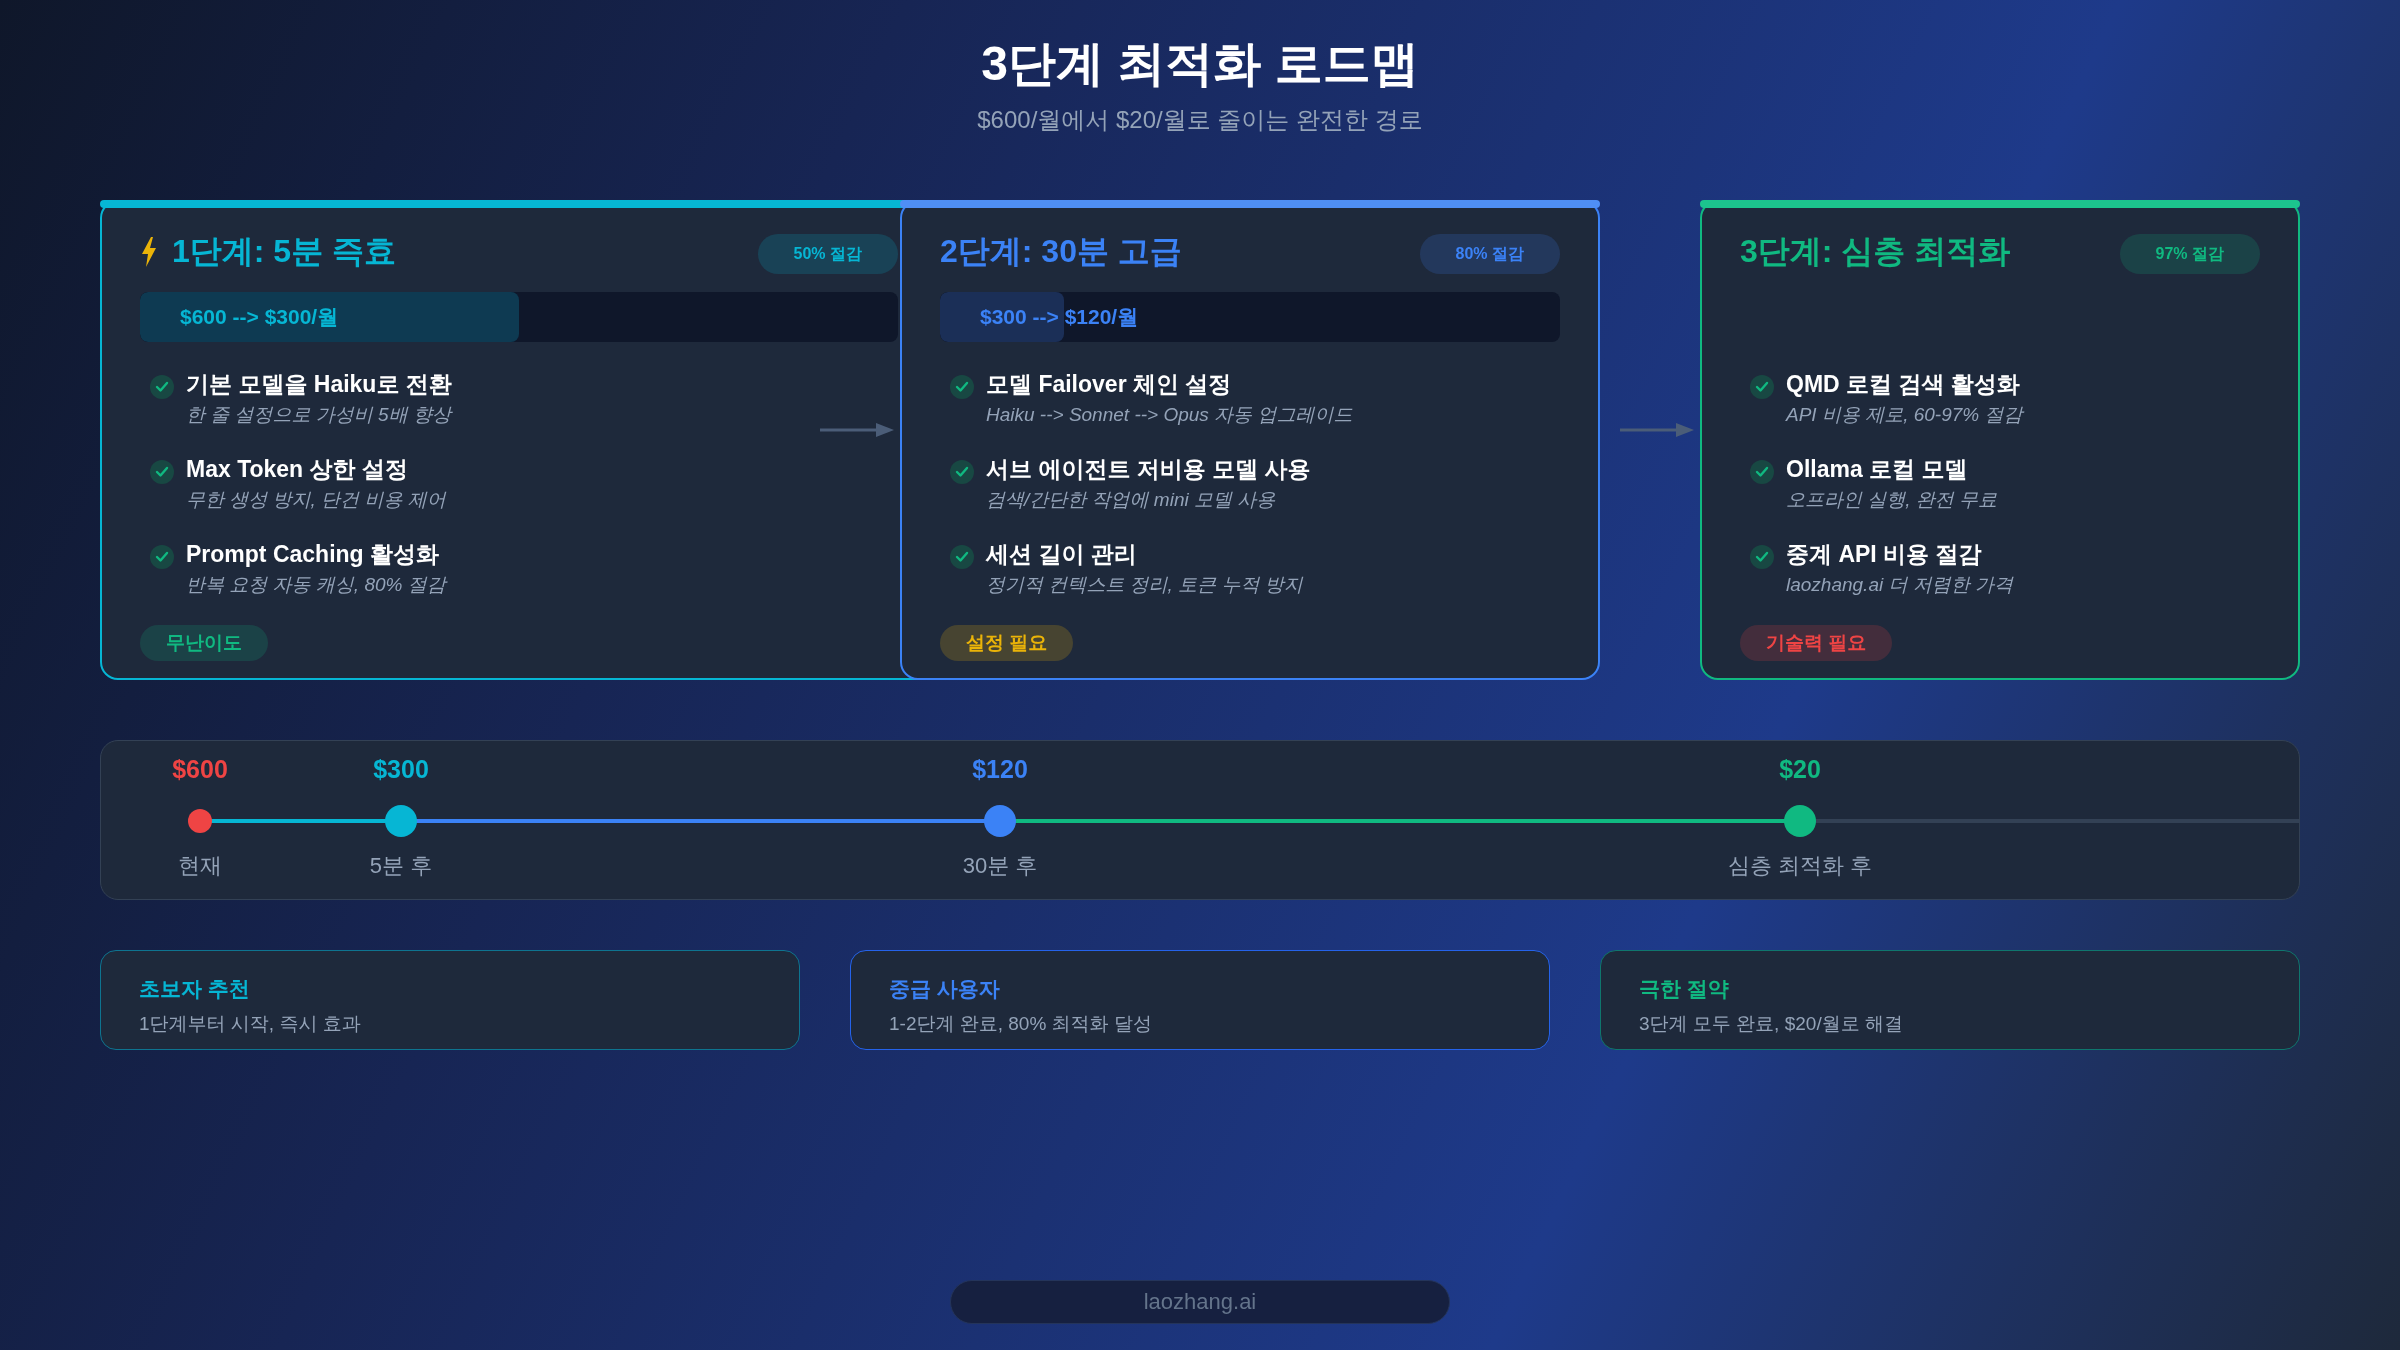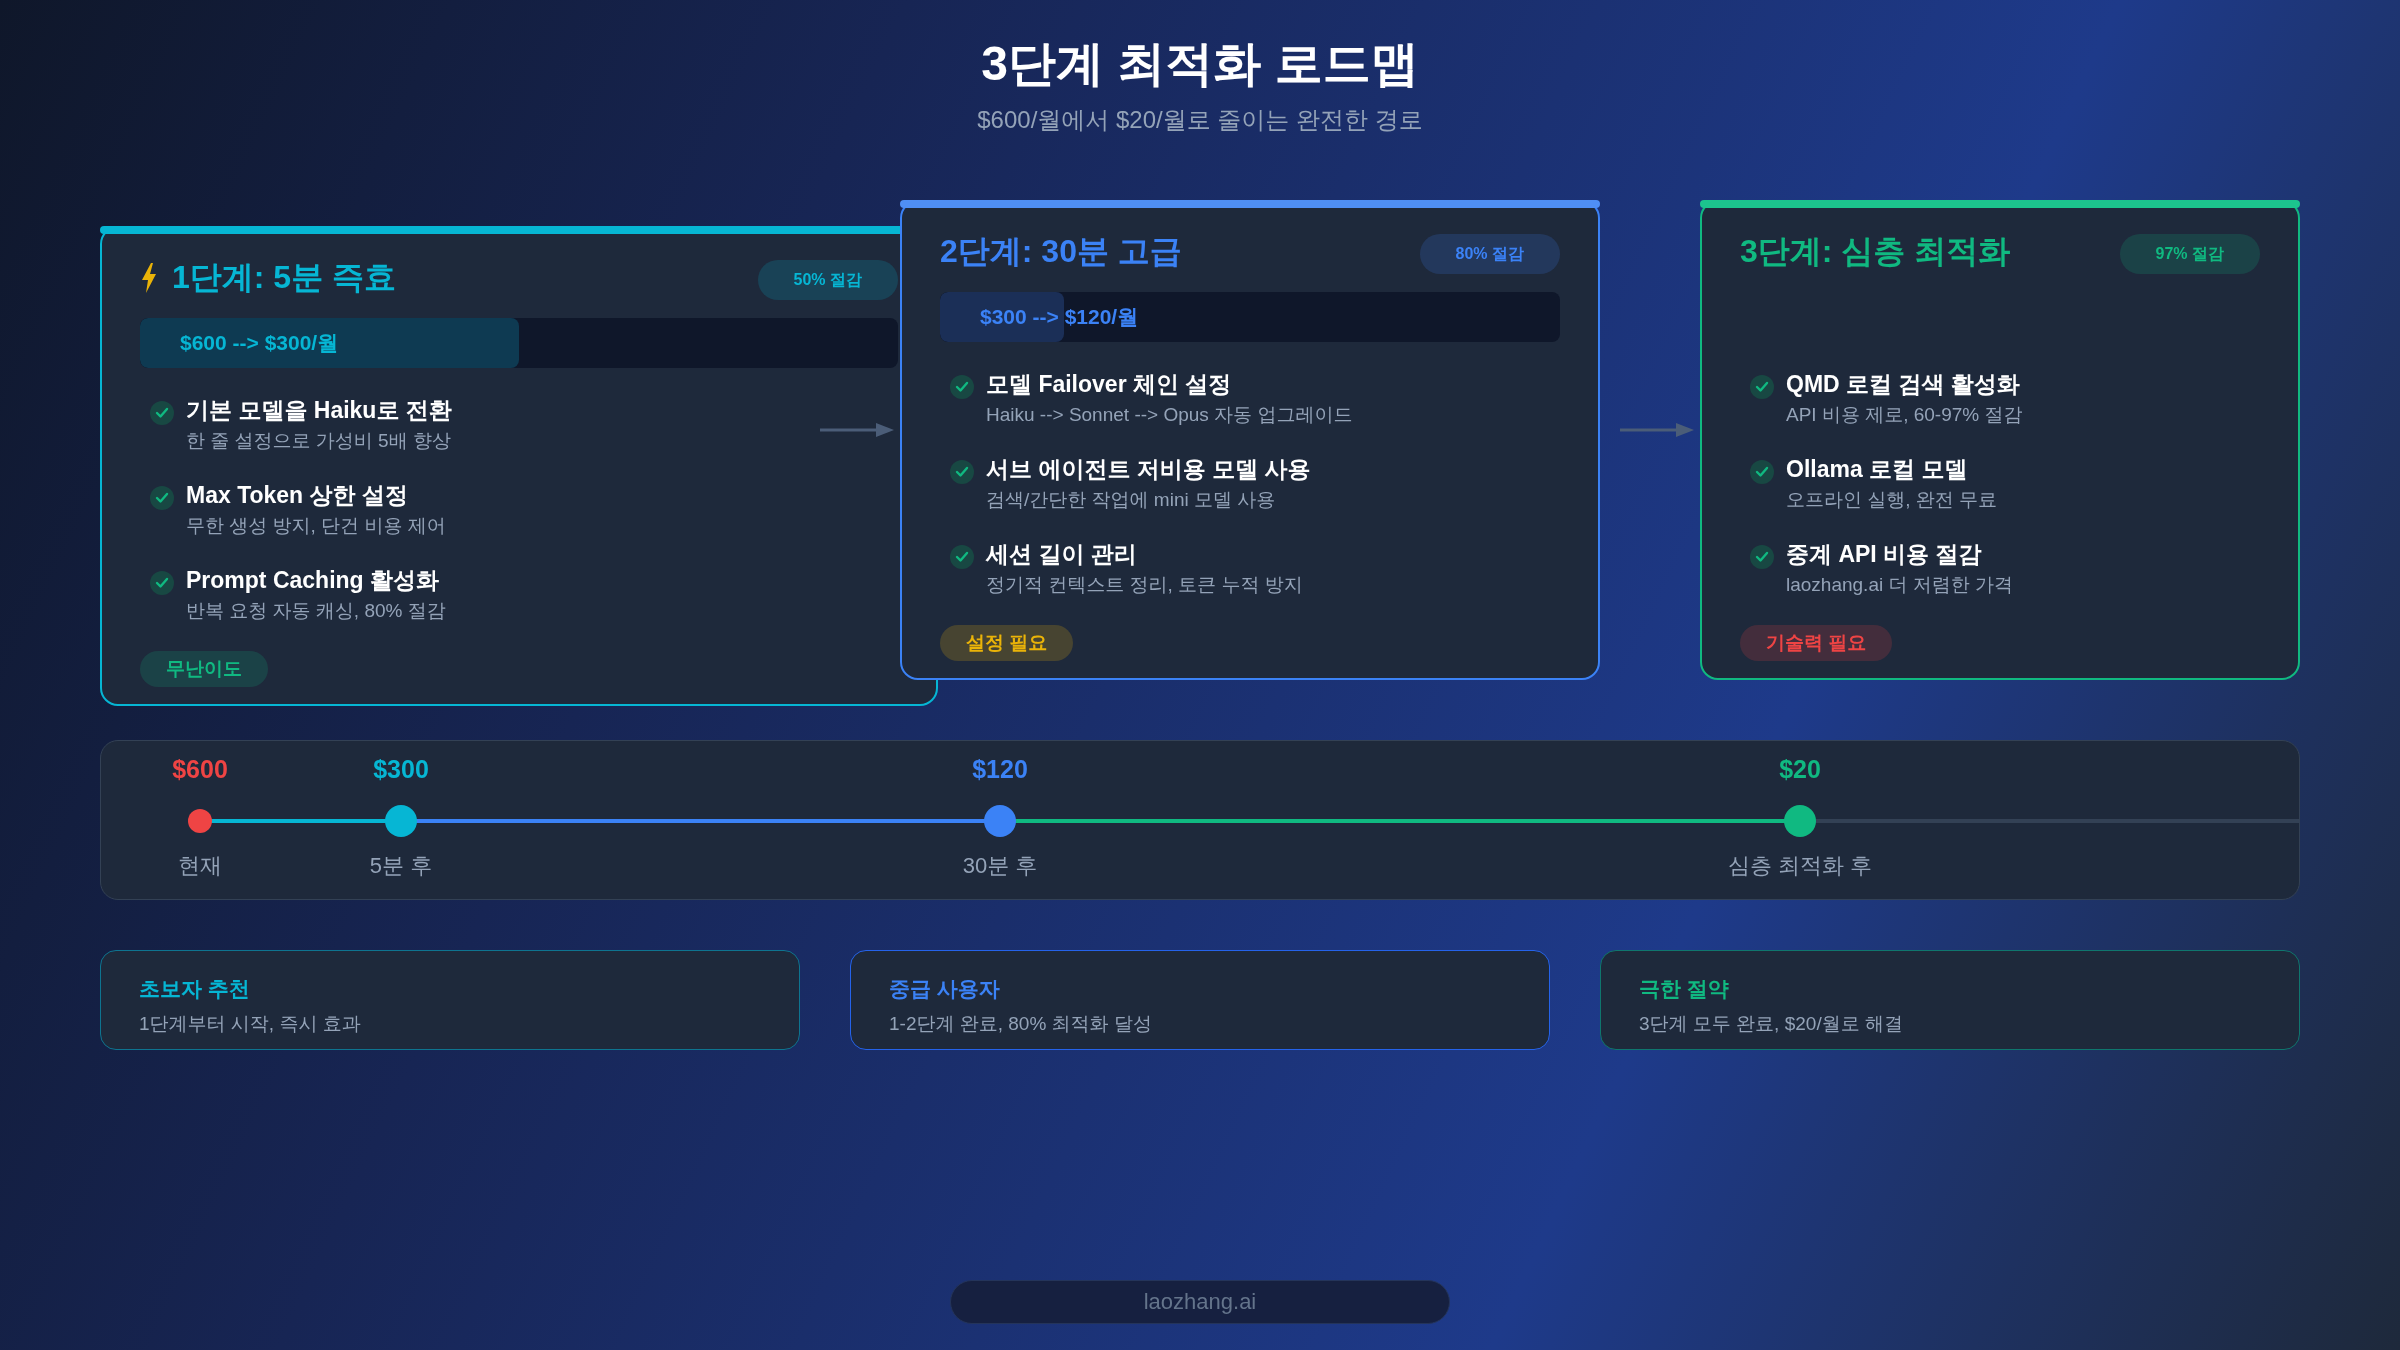--- a/index.html
+++ b/index.html
@@ -45,21 +45,21 @@
     position: absolute; left: 40px; top: 0; height: 50px; line-height: 50px;
     font-size: 21px; font-weight: bold;
   }
   .items { position: absolute; left: 48px; top: 165px; }
   .item { position: relative; height: 85px; padding-left: 36px; }
   .check {
     position: absolute; left: 0; top: 8px; width: 24px; height: 24px; border-radius: 50%;
     background: #184843; display: flex; align-items: center; justify-content: center;
   }
   .item-title { font-size: 23px; font-weight: bold; color: #ffffff; line-height: 34px; }
-  .item-desc { font-size: 19px; color: #94a3b8; line-height: 28px; }
+  .item-desc { font-size: 19px; color: #94a3b8; line-height: 28px; font-style: italic; }
   .diff-badge {
     position: absolute; left: 38px; top: 423px; height: 36px; padding: 9px 26px;
     border-radius: 18px; font-size: 19px; font-weight: bold;
     display: flex; align-items: center;
   }
   .arrow {
     position: absolute; top: 420px; width: 80px; height: 20px;
   }
   .timeline {
     position: absolute; left: 100px; top: 740px; width: 2200px; height: 160px;
@@ -89,21 +89,21 @@
     background: #162040; border: 1px solid #24345a; border-radius: 22px;
     text-align: center; line-height: 42px; font-size: 22px; color: #64748b;
   }
 </style>
 </head>
 <body>
 
 <div class="header-title">3단계 최적화 로드맵</div>
 <div class="header-subtitle">$600/월에서 $20/월로 줄이는 완전한 경로</div>
 
-<div class="card" style="left:100px; width:838px; border-color:#06b6d4;margin-top:26px;">
+<div class="card" style="left:100px; width:838px; border-color:#06b6d4;">
   <div class="topbar" style="background:#06b6d4;"></div>
   <div class="card-title" style="color:#06b6d4;">
     <svg class="bolt" viewBox="0 0 18 30">
       <polygon points="11,0 2,17 8,17 6,30 16,11 10,11 13,0" fill="#eab308"></polygon>
     </svg>
     <span>1단계: 5분 즉효</span>
   </div>
   <div class="save-badge" style="background:#164e63; color:#06b6d4; background:rgba(6,182,212,0.18);">50% 절감</div>
   <div class="progress">
     <div class="progress-fill" style="width:50%; background:#0e3a52;"></div>

